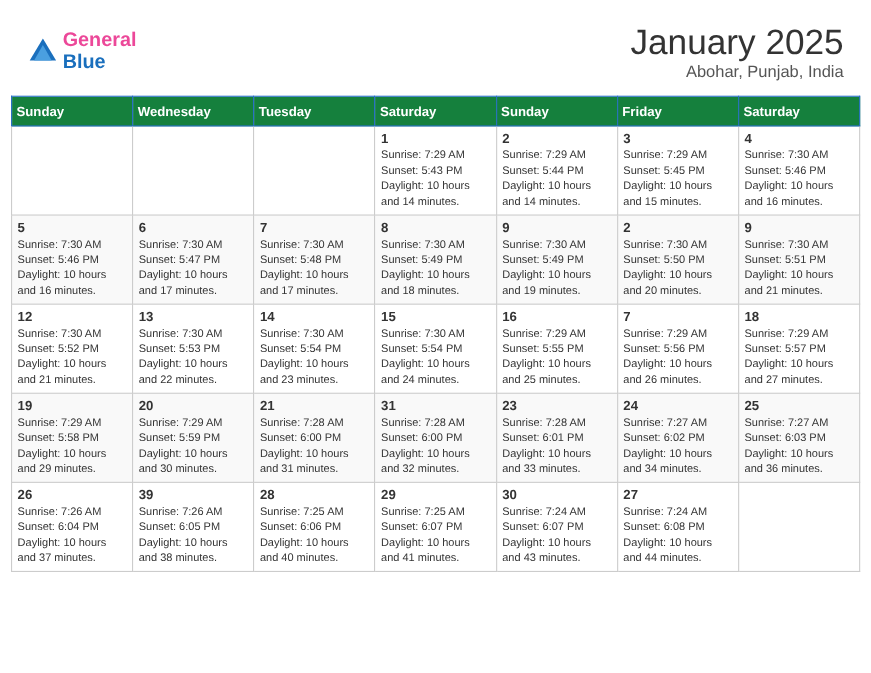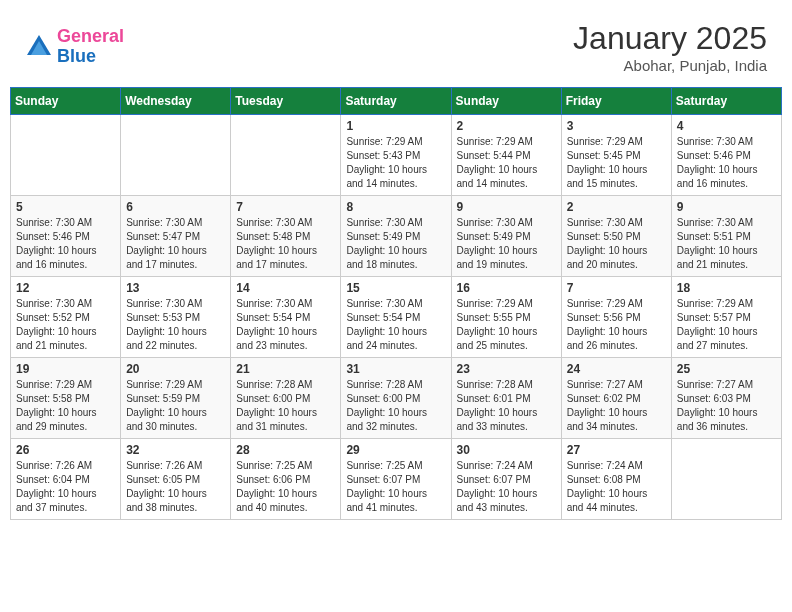--- a/index.html
+++ b/index.html
@@ -320,21 +320,21 @@
       </tr>
       <tr class="week-row">
         <td>
           <div class="day-number">26</div>
           <div class="day-info" style="white-space: pre-line;">Sunrise: 7:26 AM
 Sunset: 6:04 PM
 Daylight: 10 hours
 and 37 minutes.</div>
         </td>
         <td>
-          <div class="day-number">32</div>
+          <div class="day-number">39</div>
           <div class="day-info" style="white-space: pre-line;">Sunrise: 7:26 AM
 Sunset: 6:05 PM
 Daylight: 10 hours
 and 38 minutes.</div>
         </td>
         <td>
           <div class="day-number">28</div>
           <div class="day-info" style="white-space: pre-line;">Sunrise: 7:25 AM
 Sunset: 6:06 PM
 Daylight: 10 hours

